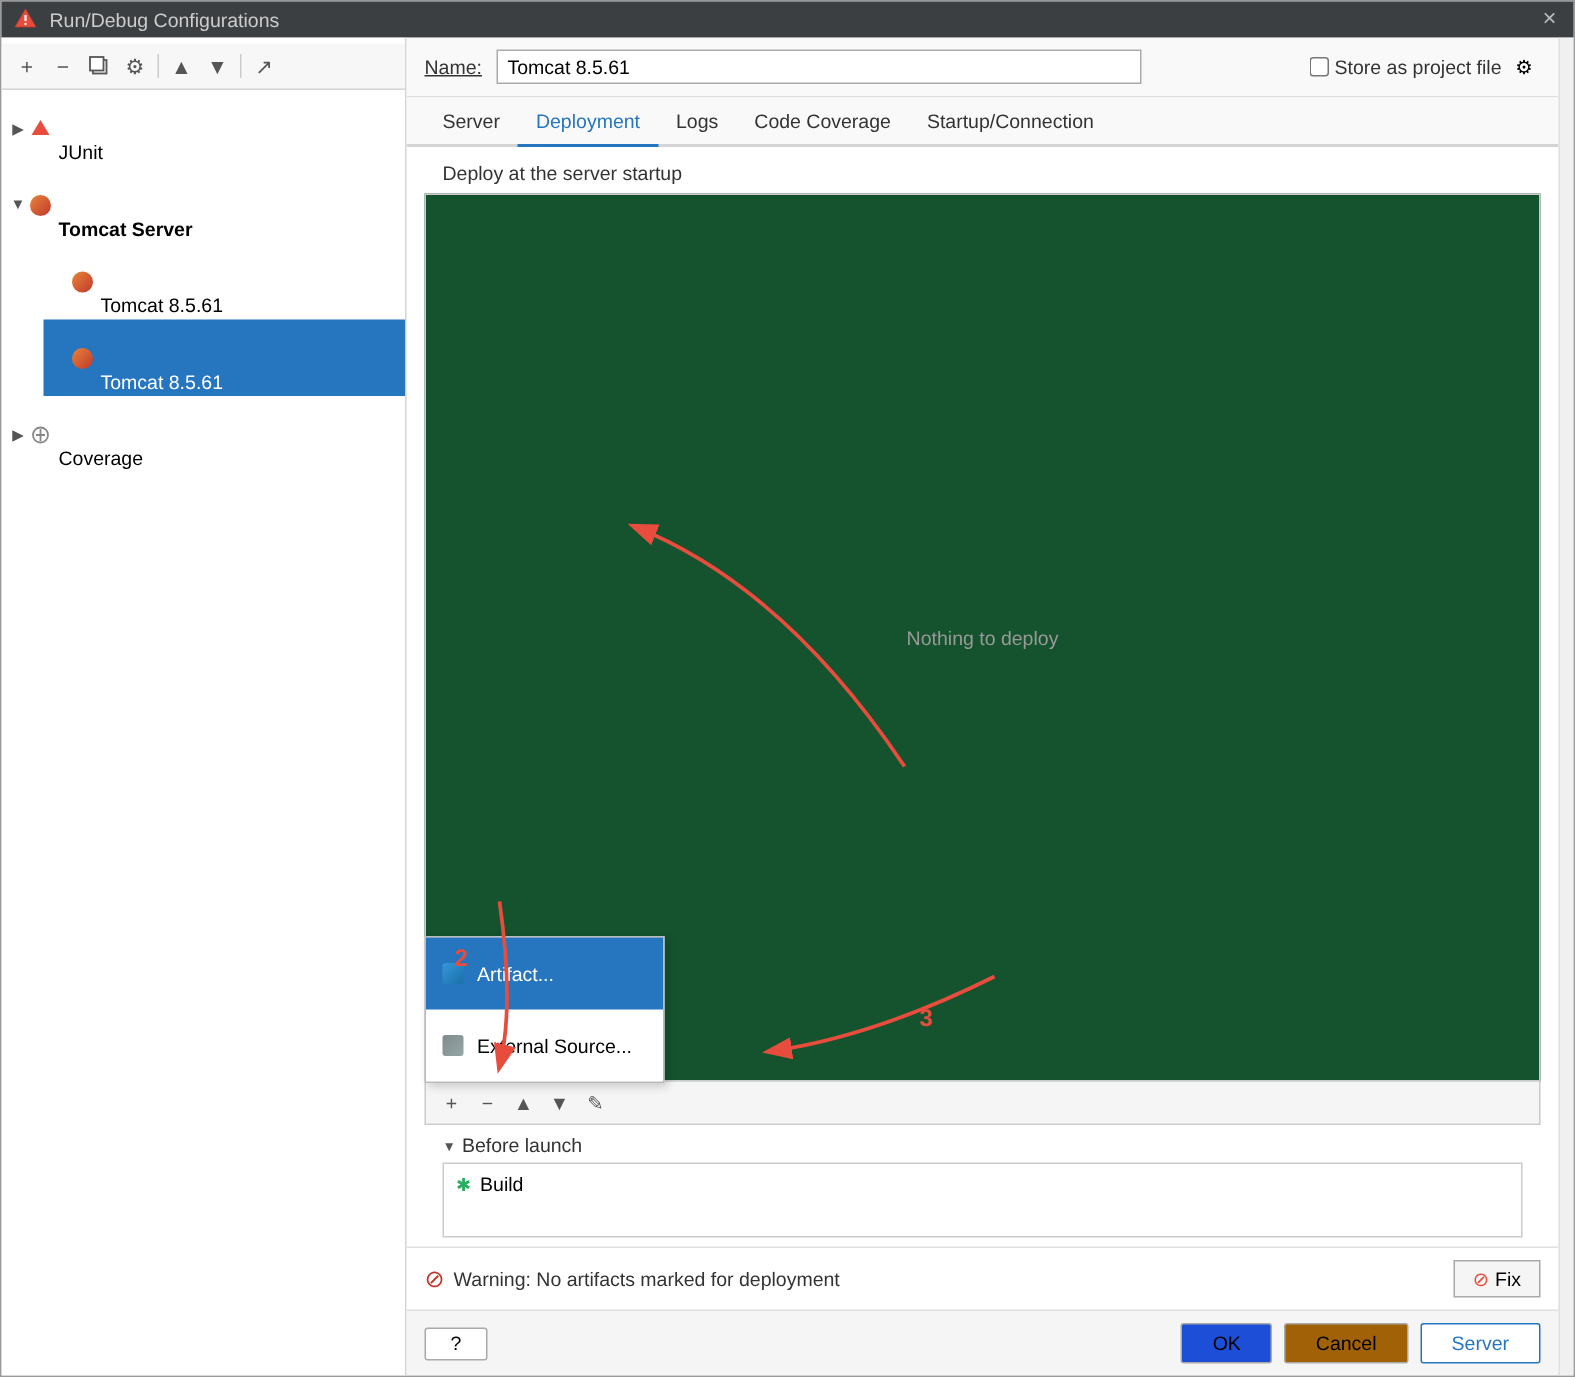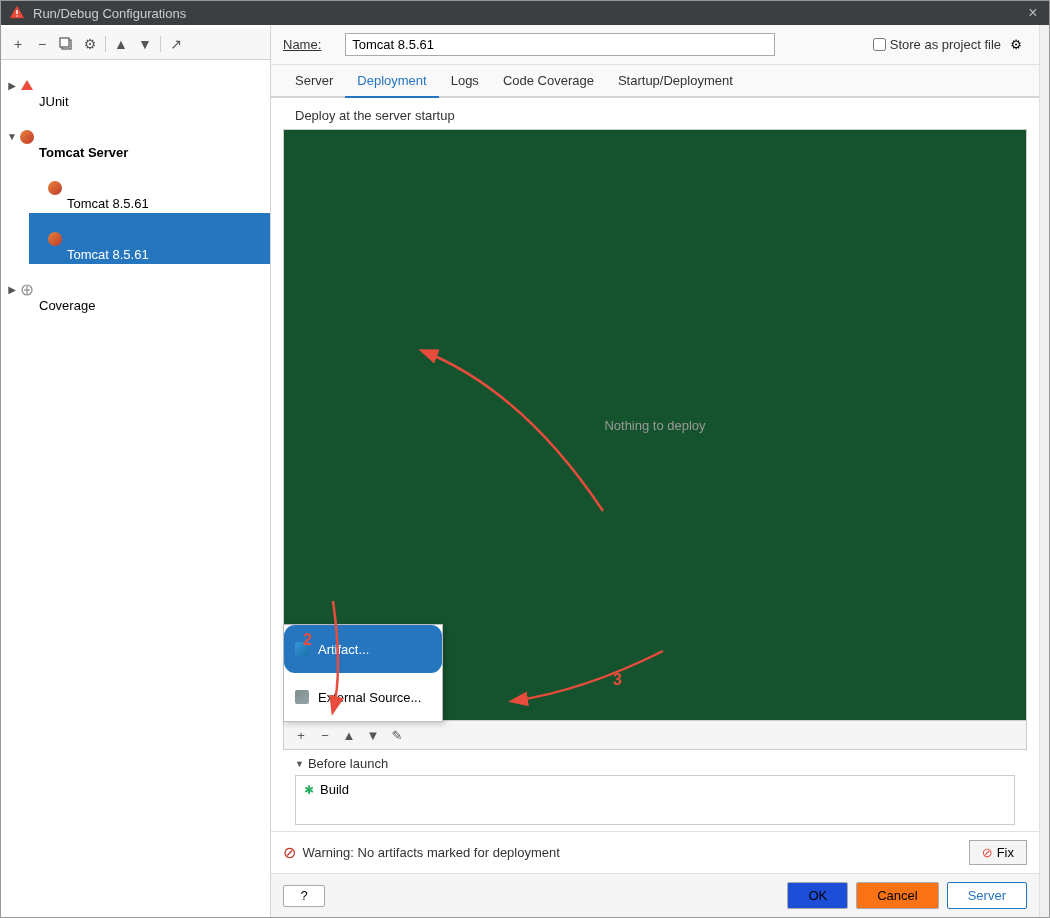--- a/index.html
+++ b/index.html
@@ -15,50 +15,50 @@
     .toolbar-btn { width: 22px; height: 22px; display: flex; align-items: center; justify-content: center; cursor: pointer; border-radius: 2px; border: none; background: transparent; font-size: 14px; color: #555; }
     .toolbar-sep { width: 1px; height: 16px; background: #ccc; margin: 0 2px; }
     .tree-item { display: flex; align-items: center; padding: 2px 4px; cursor: pointer; }
     .tree-item.selected { background: #2675bf; color: #fff; }
     .tree-item .expand-arrow { width: 14px; display: flex; align-items: center; justify-content: center; font-size: 10px; color: #555; }
     .tree-item.selected .expand-arrow { color: #fff; }
     .tree-item .item-icon { width: 16px; height: 16px; margin-right: 4px; display: flex; align-items: center; justify-content: center; }
     .tree-item .item-label { font-size: 13px; margin-top: 32px; }
     .tree-child { padding-left: 28px; }
     .right-panel { flex: 1; display: flex; flex-direction: column; overflow: hidden; }
-    .name-row { display: flex; align-items: center; padding: 8px 12px; gap: 24px; border-bottom: 1px solid #e0e0e0; background: #f9f9f9; }
+    .name-row { display: flex; align-items: center; padding: 8px 12px; gap: 10px; border-bottom: 1px solid #e0e0e0; background: #f9f9f9; }
     .name-row label { font-size: 13px; color: #333; text-decoration: underline; }
     .name-row input { flex: 1; max-width: 430px; border: 1px solid #aaa; padding: 3px 6px; font-size: 13px; outline: none; }
     .name-row .store-label { margin-left: auto; display: flex; align-items: center; gap: 4px; font-size: 13px; color: #333; }
     .name-row .store-label input[type=checkbox] { width: 13px; height: 13px; }
     .name-row .gear-btn { width: 22px; height: 22px; display: flex; align-items: center; justify-content: center; cursor: pointer; border: none; background: transparent; }
     .tabs-bar { display: flex; border-bottom: 2px solid #d4d4d4; padding: 0 12px; background: #f9f9f9; }
     .tab { padding: 8px 12px; cursor: pointer; font-size: 13px; color: #333; border-bottom: 2px solid transparent; margin-bottom: -2px; }
     .tab.active { color: #2675bf; border-bottom: 2px solid #2675bf; font-weight: 500; }
     .panel-content { flex: 1; overflow: hidden; display: flex; flex-direction: column; padding: 10px 12px 0 12px; }
     .deploy-label { font-size: 13px; color: #333; margin-bottom: 6px; margin-left: 12px; }
     .deploy-area { flex: 1; border: 1px solid #ccc; background: #14532d; display: flex; align-items: center; justify-content: center; color: #999; font-size: 14px; position: relative; min-height: 0; }
     .deploy-toolbar { display: flex; align-items: center; gap: 2px; padding: 3px 6px; border: 1px solid #ccc; border-top: none; background: #f5f5f5; }
     .deploy-toolbar .toolbar-btn { font-size: 13px; }
     .dropdown-menu { position: absolute; left: 0; bottom: 100%; background: #fff; border: 1px solid #bbb; box-shadow: 2px 2px 6px rgba(0,0,0,0.2); min-width: 160px; z-index: 100; }
-    .dropdown-item { display: flex; align-items: center; padding: 16px 10px; cursor: pointer; gap: 8px; border-radius: 11px; }
+    .dropdown-item { display: flex; align-items: center; padding: 16px 10px; cursor: pointer; gap: 8px; }
     .dropdown-item.active-item { background: #2675bf; color: #fff; }
     .dropdown-item .item-icon-sm { width: 16px; height: 16px; display: flex; align-items: center; justify-content: center; flex-shrink: 0; }
     .before-launch { padding: 6px 12px; }
     .before-launch-header { display: flex; align-items: center; gap: 4px; font-size: 13px; color: #333; font-weight: 500; padding-bottom: 4px; cursor: pointer; }
     .before-launch-content { border: 1px solid #ccc; background: #fff; min-height: 50px; padding: 4px; }
     .build-item { display: flex; align-items: center; gap: 6px; padding: 2px 4px; }
     .footer-warning { display: flex; align-items: center; padding: 8px 12px; gap: 6px; border-top: 1px solid #e0e0e0; background: #fff; }
     .warning-icon { color: #c0392b; font-size: 16px; }
     .warning-text { font-size: 13px; color: #333; }
     .fix-btn { margin-left: auto; padding: 4px 12px; border: 1px solid #aaa; background: #f5f5f5; cursor: pointer; font-size: 13px; display: flex; align-items: center; gap: 4px; }
     .footer-buttons { display: flex; align-items: center; justify-content: flex-end; padding: 8px 12px; gap: 8px; border-top: 1px solid #e0e0e0; background: #f5f5f5; }
     .footer-buttons button { padding: 5px 20px; font-size: 13px; cursor: pointer; border-radius: 2px; }
     .btn-ok { background: #1d4ed8; border: 1px solid #aaa; }
-    .btn-cancel { background: #f97316; border: 1px solid #aaa; }
+    .btn-cancel { background: #a16207; border: 1px solid #aaa; }
     .btn-apply { background: #fff; border: 1px solid #2675bf; color: #2675bf; }
     .help-btn { width: 22px; height: 22px; border-radius: 50%; border: 1px solid #aaa; background: #fff; cursor: pointer; font-size: 13px; display: flex; align-items: center; justify-content: center; margin-right: auto; }
     .annotation-number { position: absolute; font-size: 16px; font-weight: bold; color: #e74c3c; pointer-events: none; }
     .deploy-container { display: flex; flex-direction: column; flex: 1; min-height: 0; position: relative; }
     
     .tomcat-icon { width: 14px; height: 14px; border-radius: 50%; background: linear-gradient(135deg, #e8843a, #c0392b); display: inline-block; }
     .junit-icon { width: 12px; height: 12px; display: flex; align-items: center; justify-content: center; font-size: 9px; font-weight: bold; color: #e74c3c; }
     .artifact-icon { width: 14px; height: 14px; background: linear-gradient(135deg, #3498db, #1a6fa8); display: inline-block; border-radius: 2px; }
     .extsrc-icon { width: 14px; height: 14px; background: linear-gradient(135deg, #7f8c8d, #95a5a6); display: inline-block; border-radius: 2px; }
     .build-icon { font-size: 12px; color: #27ae60; }
@@ -165,21 +165,21 @@
           <span>Store as project file</span>
           <button class="gear-btn">⚙</button>
         </div>
       </div>
 
       <div class="tabs-bar">
         <div class="tab">Server</div>
         <div class="tab active">Deployment</div>
         <div class="tab">Logs</div>
         <div class="tab">Code Coverage</div>
-        <div class="tab">Startup/Deployment</div>
+        <div class="tab">Startup/Connection</div>
       </div>
 
       <div class="panel-content">
         <div class="deploy-label">Deploy at the server startup</div>
 
         <div class="deploy-container">
           <div class="deploy-area">
             <span>Nothing to deploy</span>
           </div>
 

